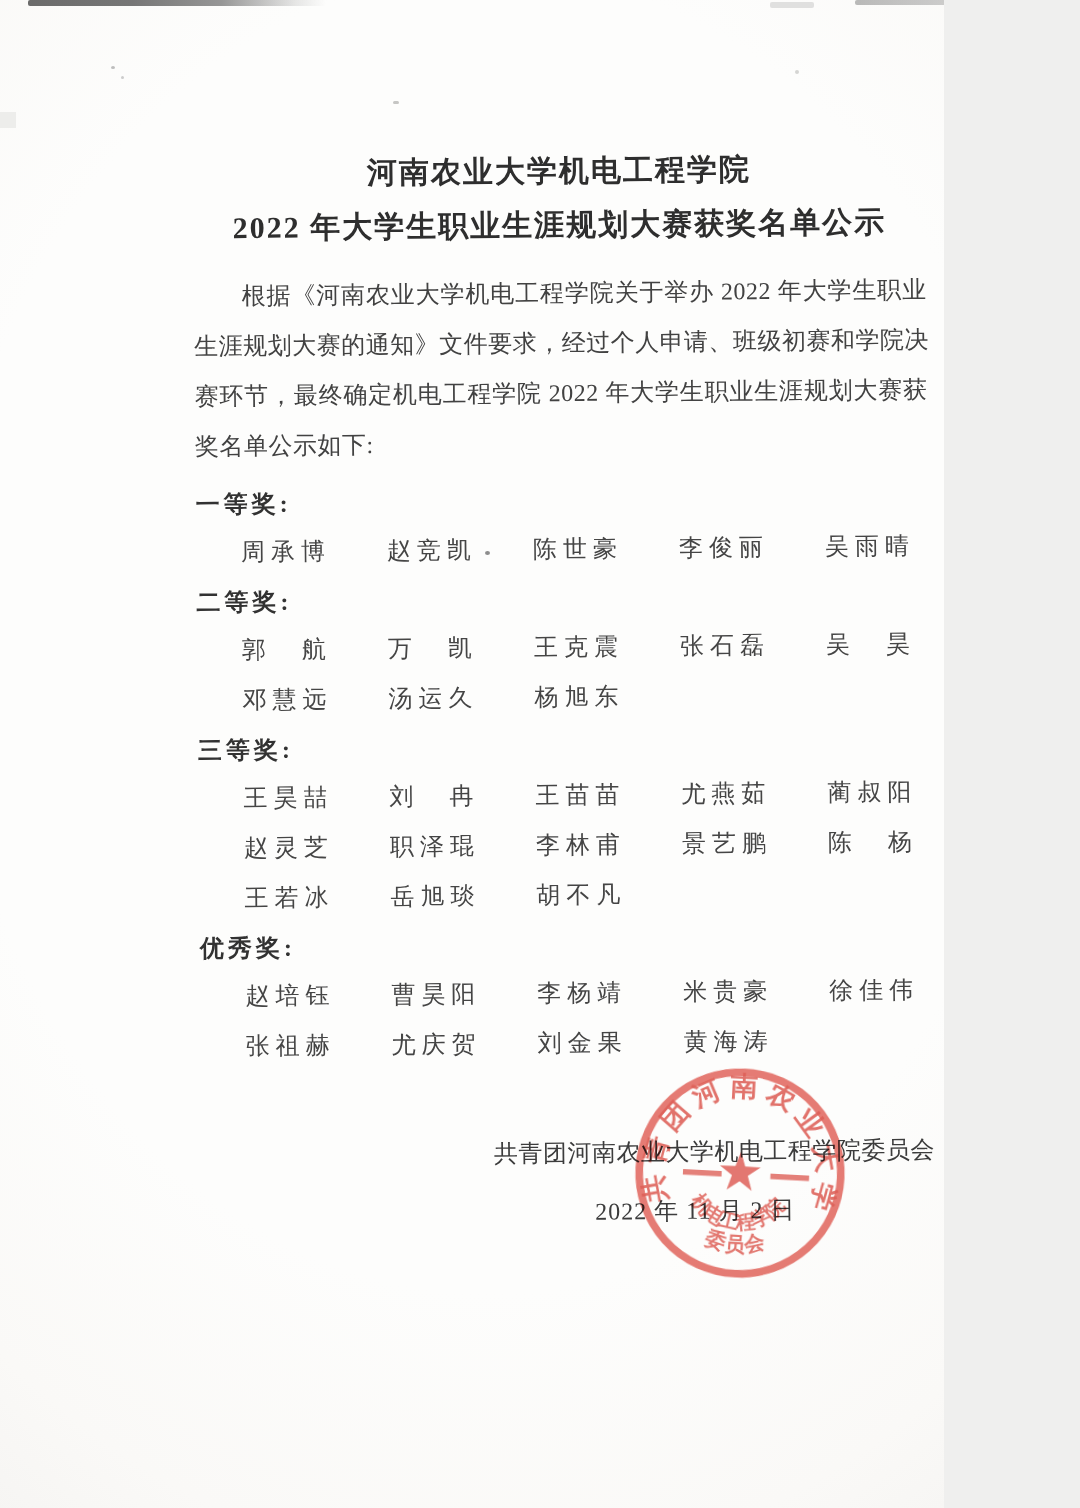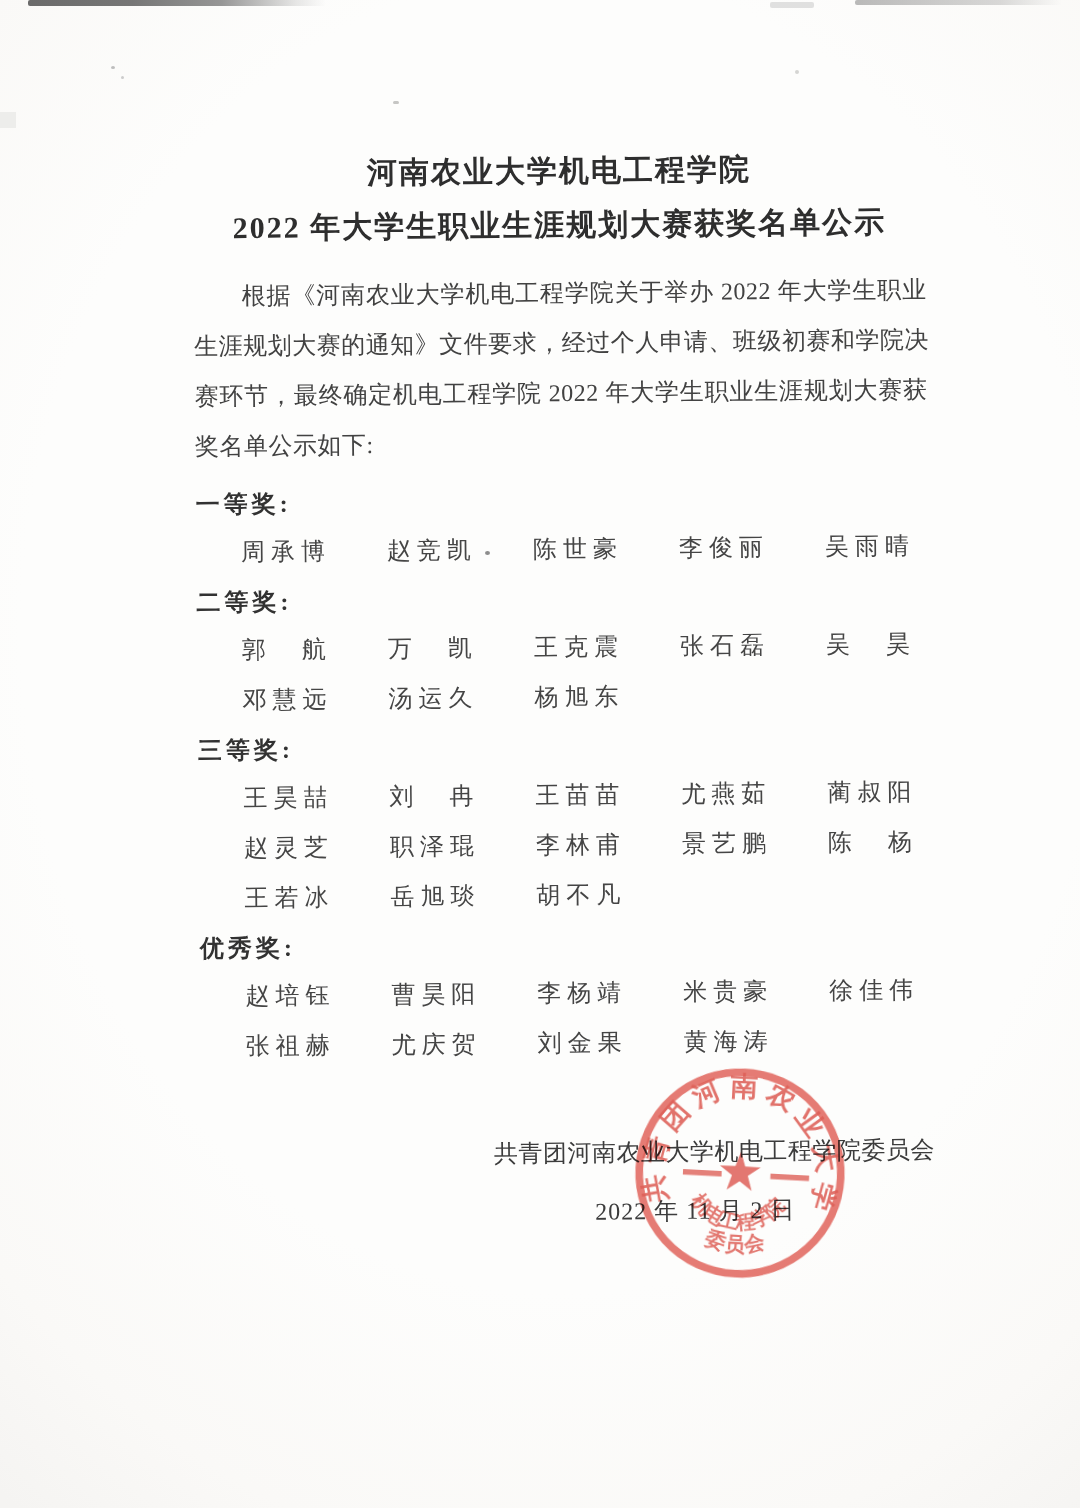--- a/index.html
+++ b/index.html
@@ -3,21 +3,21 @@
 <meta charset="utf-8">
 <style>
   html,body{margin:0;padding:0;}
   body{
     width:1080px;height:1508px;
     background:#efefee;
     font-family:"Liberation Serif","DejaVu Serif",serif;
     overflow:hidden;
   }
   .page{
-    position:relative;width:1080px;height:1508px;overflow:hidden;
+    position:relative;width:944px;height:1508px;overflow:hidden;
     background:
       radial-gradient(ellipse 900px 1100px at 52% 42%, #fdfdfc 60%, #faf9f7 85%, #f5f4f2 100%);
     color:#3f3f3f;
   }
   
   .band{position:absolute;border-radius:2px;}
   .band-a{left:28px;top:0;width:298px;height:6px;
     background:linear-gradient(90deg,#474747 0%,#555 35%,#7d7d7d 65%,rgba(160,160,160,.3) 90%,transparent 100%);opacity:.8;}
   .band-b{left:855px;top:0;width:207px;height:5px;
     background:linear-gradient(90deg,rgba(130,130,130,.55),rgba(150,150,150,.35) 70%,transparent);}

